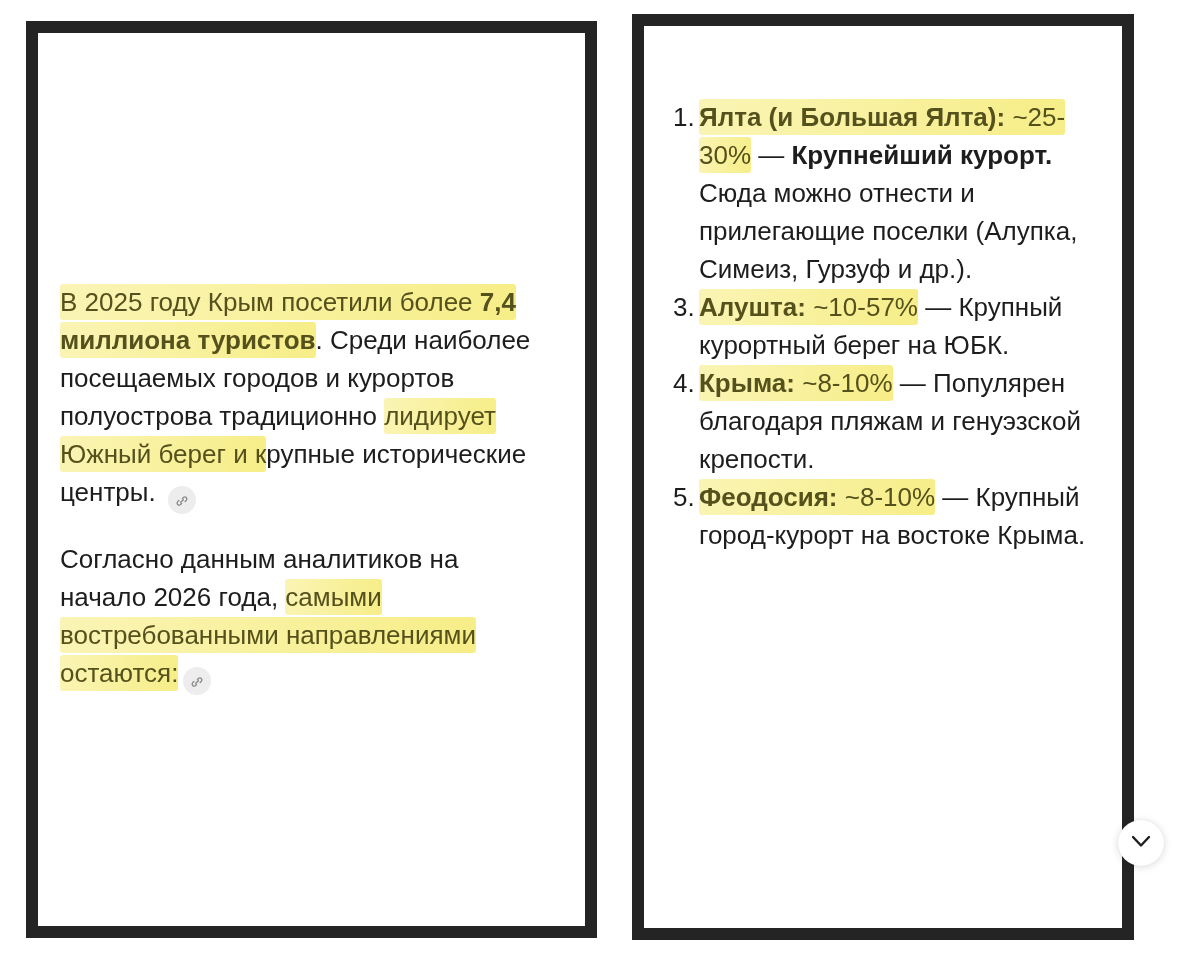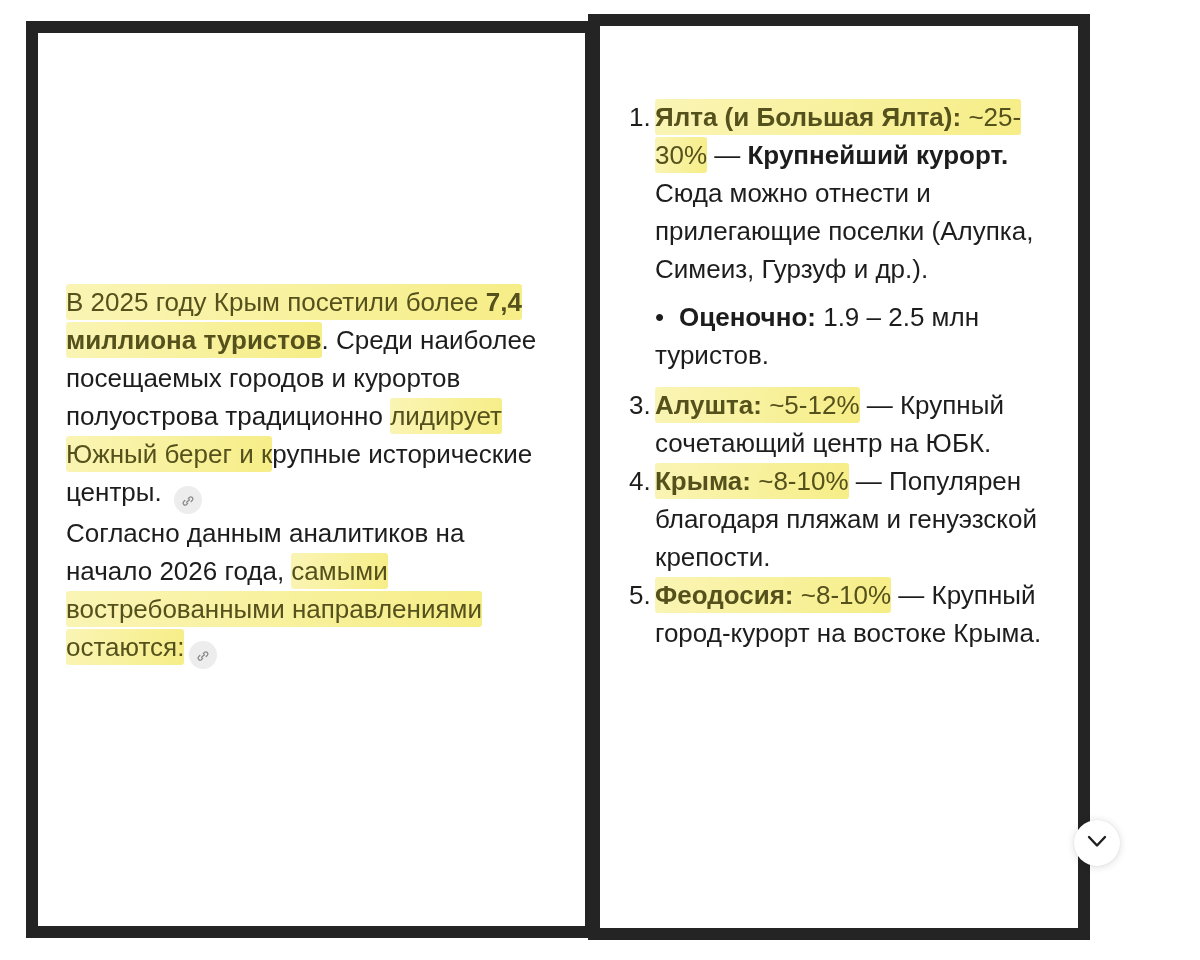--- a/index.html
+++ b/index.html
@@ -10,29 +10,29 @@
     color: #1d1d1d;
     overflow: hidden;
   }
   .panel {
     position: absolute;
     background: #ffffff;
     border: 12px solid #242424;
     box-sizing: border-box;
   }
   #left-panel  { left: 26px;  top: 21px; width: 571px; height: 917px; }
-  #right-panel { left: 588px; top: 14px; width: 502px; height: 926px; }
+  #right-panel { left: 632px; top: 14px; width: 502px; height: 926px; }
 
   .left-content {
-    padding: 250px 40px 0 28px;
+    padding: 250px 40px 0 22px;
     font-size: 26px;
     line-height: 38px;
   }
   .left-content p { margin: 0; }
-  .left-content p + p { }
+  .left-content p + p { margin-top: 26px; }
 
   b { font-weight: 700; }
 
   
   .hl {
     background: linear-gradient(97deg, rgba(243,230,78,0.42), rgba(241,227,62,0.62));
     color: #55511c;
     border-radius: 3px;
     padding: 3px 0;
     box-decoration-break: clone;
@@ -111,27 +111,24 @@
     </p>
   </div>
 </div>
 
 <div class="panel" id="right-panel">
   <div class="right-content">
 
     <p class="item-main">
       <span class="num">1.</span><span class="hl"><b>Ялта (и Большая Ялта):</b><span> ~25-30%</span></span><span> — </span><b>Крупнейший курорт.</b><span> Сюда можно отнести и прилегающие поселки (Алупка, Симеиз, Гурзуф и др.).</span>
     </p>
-    <p class="item-est">
-      <span class="bullet">•</span><b>Оценочно:</b><span> 1.9 – 2.5 млн туристов.</span>
-    </p>
 
 
     <p class="item-main">
-      <span class="num">3.</span><span class="hl"><b>Алушта:</b><span> ~5-12%</span></span><span> — </span><span>Крупный сочетающий центр на ЮБК.</span>
+      <span class="num">3.</span><span class="hl"><b>Алушта:</b><span> ~10-57%</span></span><span> — </span><span>Крупный курортный берег на ЮБК.</span>
     </p>
 
     <p class="item-main">
       <span class="num">4.</span><span class="hl"><b>Крыма:</b><span> ~8-10%</span></span><span> — </span><span>Популярен благодаря пляжам и генуэзской крепости.</span>
     </p>
 
     <p class="item-main">
       <span class="num">5.</span><span class="hl"><b>Феодосия:</b><span> ~8-10%</span></span><span> — </span><span>Крупный город-курорт на востоке Крыма.</span>
     </p>
 

